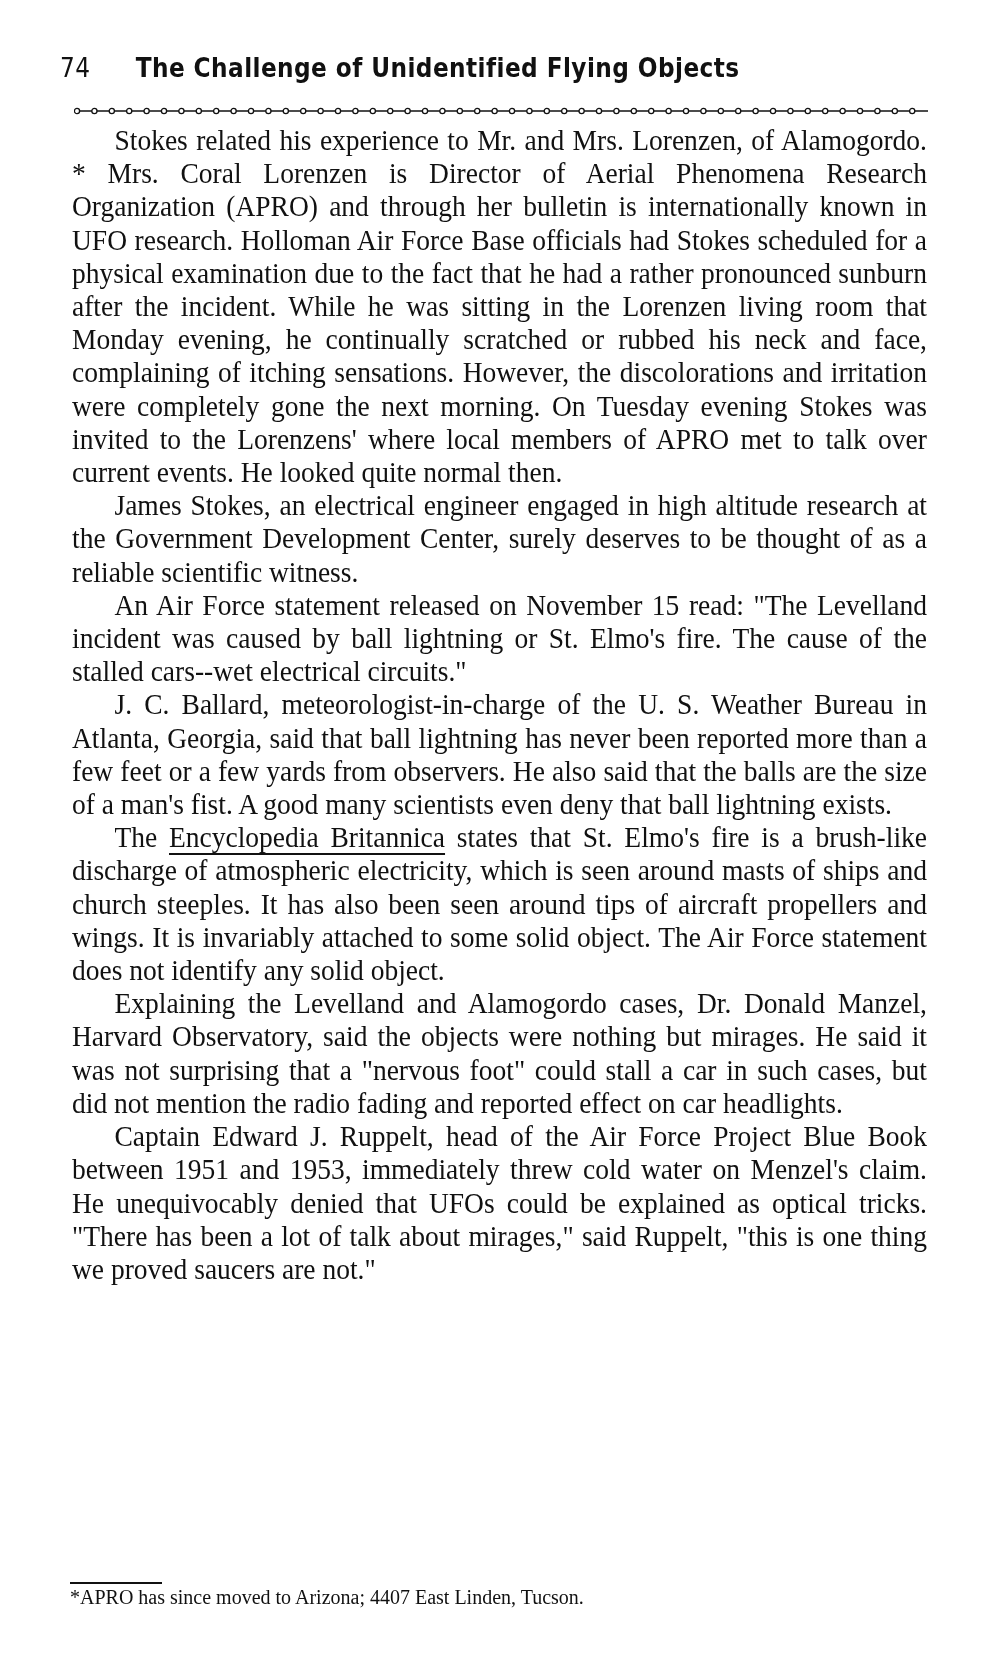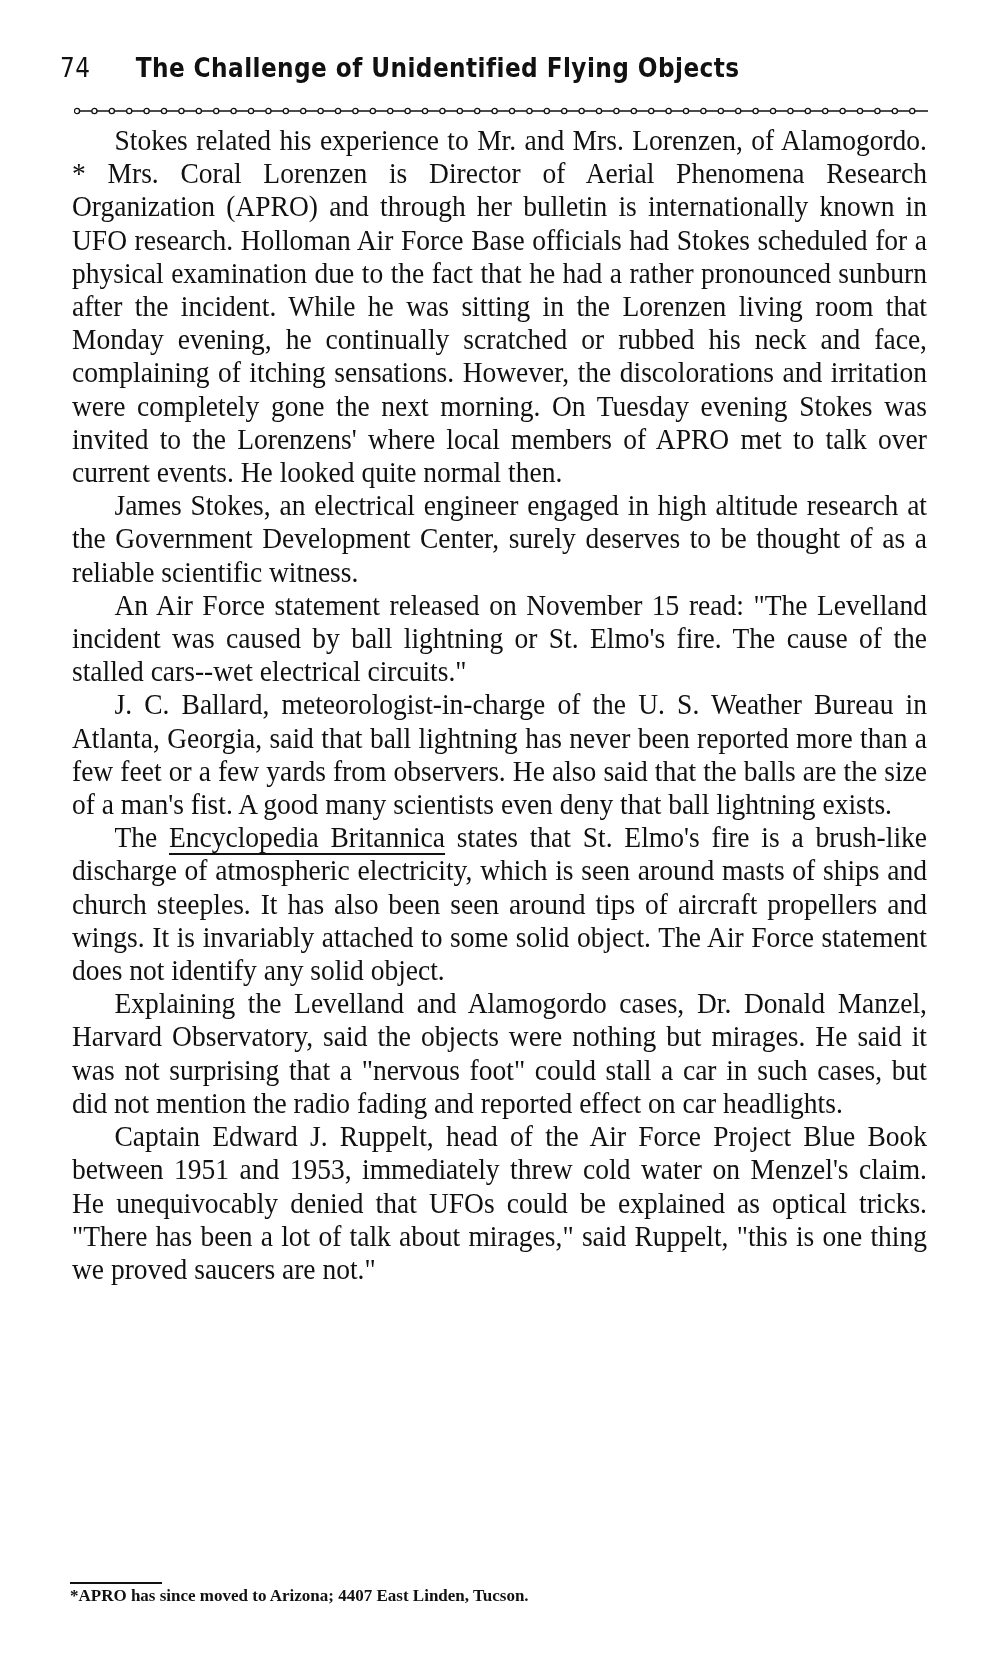--- a/index.html
+++ b/index.html
@@ -72,22 +72,22 @@
     top: 1582px;
     width: 92px;
     height: 2px;
     background: #111;
   }
   .footnote {
     position: absolute;
     left: 70px;
     top: 1586px;
     font-family: "Liberation Serif", serif;
-    font-weight: bold;
-    font-size: 17px;
+    font-weight: normal;
+    font-size: 20px;
     white-space: nowrap;
   }
 </style>
 </head>
 <body>
 
 <div class="page">
 
   <div class="header">
     <span class="page-number">74</span><span>The Challenge of Unidentified Flying Objects</span>

